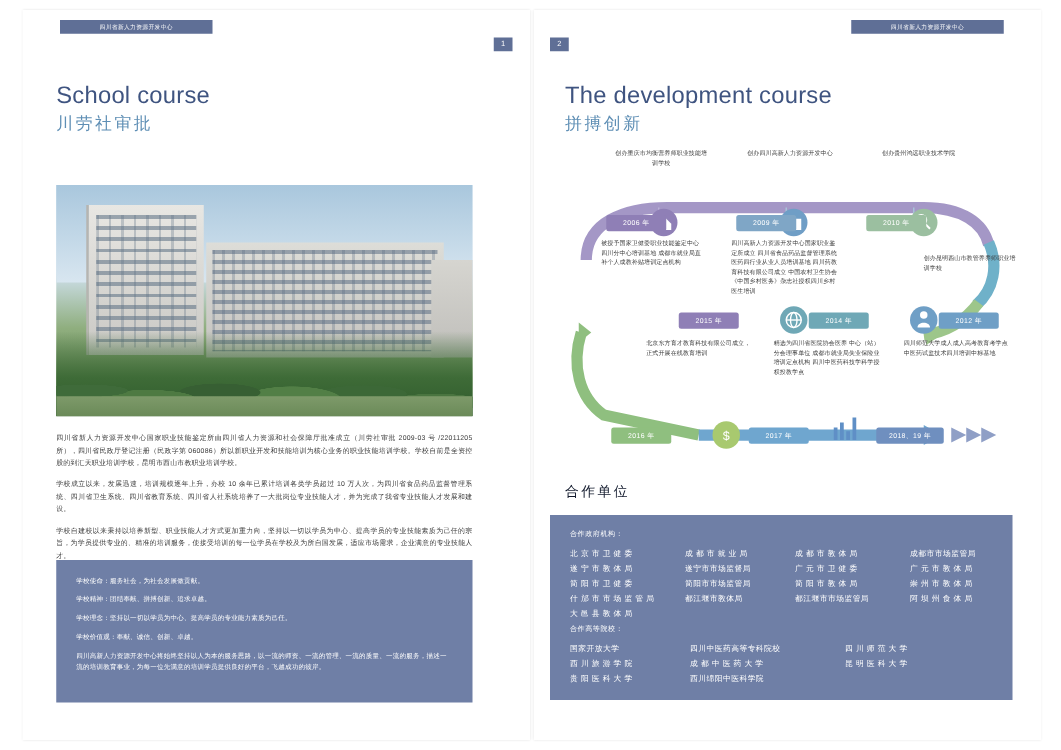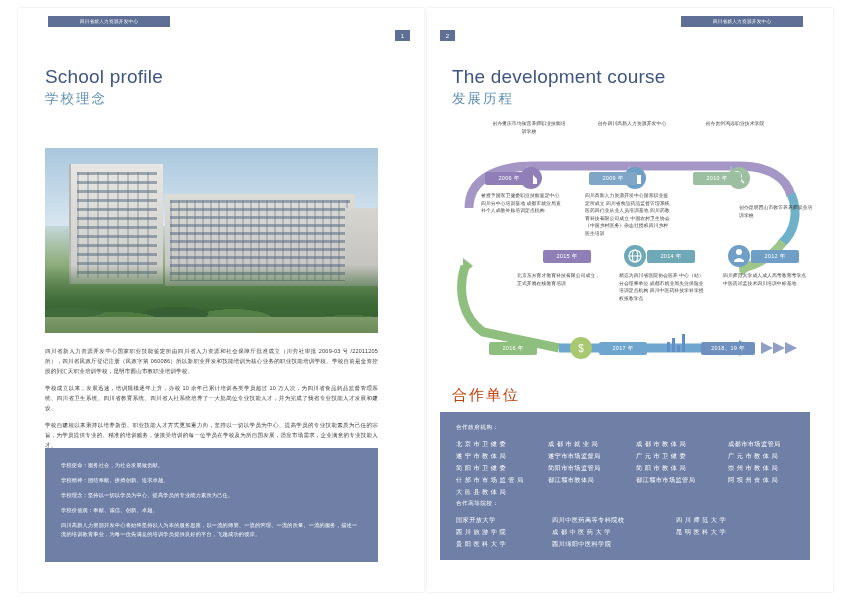--- a/index.html
+++ b/index.html
@@ -182,22 +182,22 @@
     align-items: center;
     justify-content: center;
     letter-spacing: .3px;
   }
 
   
   .partners-title {
     position: absolute;
     left: 465px;
     top: 386px;
-    font-size: 15px;
-    color: #c2410c;
+    font-size: 11px;
+    color: #0f172a;
     letter-spacing: 2px;
   }
   .partners-box {
     position: absolute;
     left: 440px;
     top: 412px;
     width: 370px;
     height: 142px;
     background: #6f7fa6;
     color: #ffffff;
@@ -217,22 +217,22 @@
 </style>
 </head>
 <body>
 
 <div class="spread">
 
   <div class="page page-left">
     <div class="hdr hdr-left">四川省新人力资源开发中心</div>
     <div class="pagenum pagenum-left">1</div>
 
-    <div class="title-en" style="left:27px; top:58px;">School profile</div>
-    <div class="title-cn" style="left:27px; top:82px;">学校理念</div>
+    <div class="title-en" style="left:27px; top:58px;">School course</div>
+    <div class="title-cn" style="left:27px; top:82px;">川劳社审批</div>
 
     <div class="photo" style="left:27px; top:140px; width:333px; height:185px;">
       <div class="sky"></div>
       <div class="bld-main"></div>
       <div class="bld-wide"></div>
       <div class="bld-right"></div>
       <div class="trees"></div>
       <div class="ground"></div>
     </div>
 
@@ -251,21 +251,21 @@
         <p>四川高新人力资源开发中心将始终坚持以人为本的服务思路，以一流的师资、一流的管理、一流的质量、一流的服务，描述一流的培训教育事业，为每一位先满意的培训学员提供良好的平台，飞越成功的彼岸。</p>
       </div>
     </div>
   </div>
 
   <div class="page page-right">
     <div class="hdr hdr-right">四川省新人力资源开发中心</div>
     <div class="pagenum pagenum-right" style="left:13px;">2</div>
 
     <div class="title-en" style="left:25px; top:58px;">The development course</div>
-    <div class="title-cn" style="left:25px; top:82px;">发展历程</div>
+    <div class="title-cn" style="left:25px; top:82px;">拼搏创新</div>
 
     <div class="tl-wrap" style="left:12px; top:108px; width:382px; height:272px;">
 
       <svg width="382" height="272" style="position:absolute;left:0;top:0;">
 
         <path d="M30 92 C 30 62, 60 50, 95 50 L 300 50 C 330 50, 348 62, 352 80" stroke="#9a8cc0" stroke-width="9" fill="none" opacity="0.9"></path>
         <path d="M352 78 C 360 96, 356 116, 342 128" stroke="#6fb1c9" stroke-width="9" fill="none"></path>
 
         <path d="M344 126 C 332 142, 316 150, 300 152" stroke="#9dc68a" stroke-width="9" fill="none"></path>
         <polygon points="302,144 314,152 302,160" fill="#9dc68a"></polygon>

